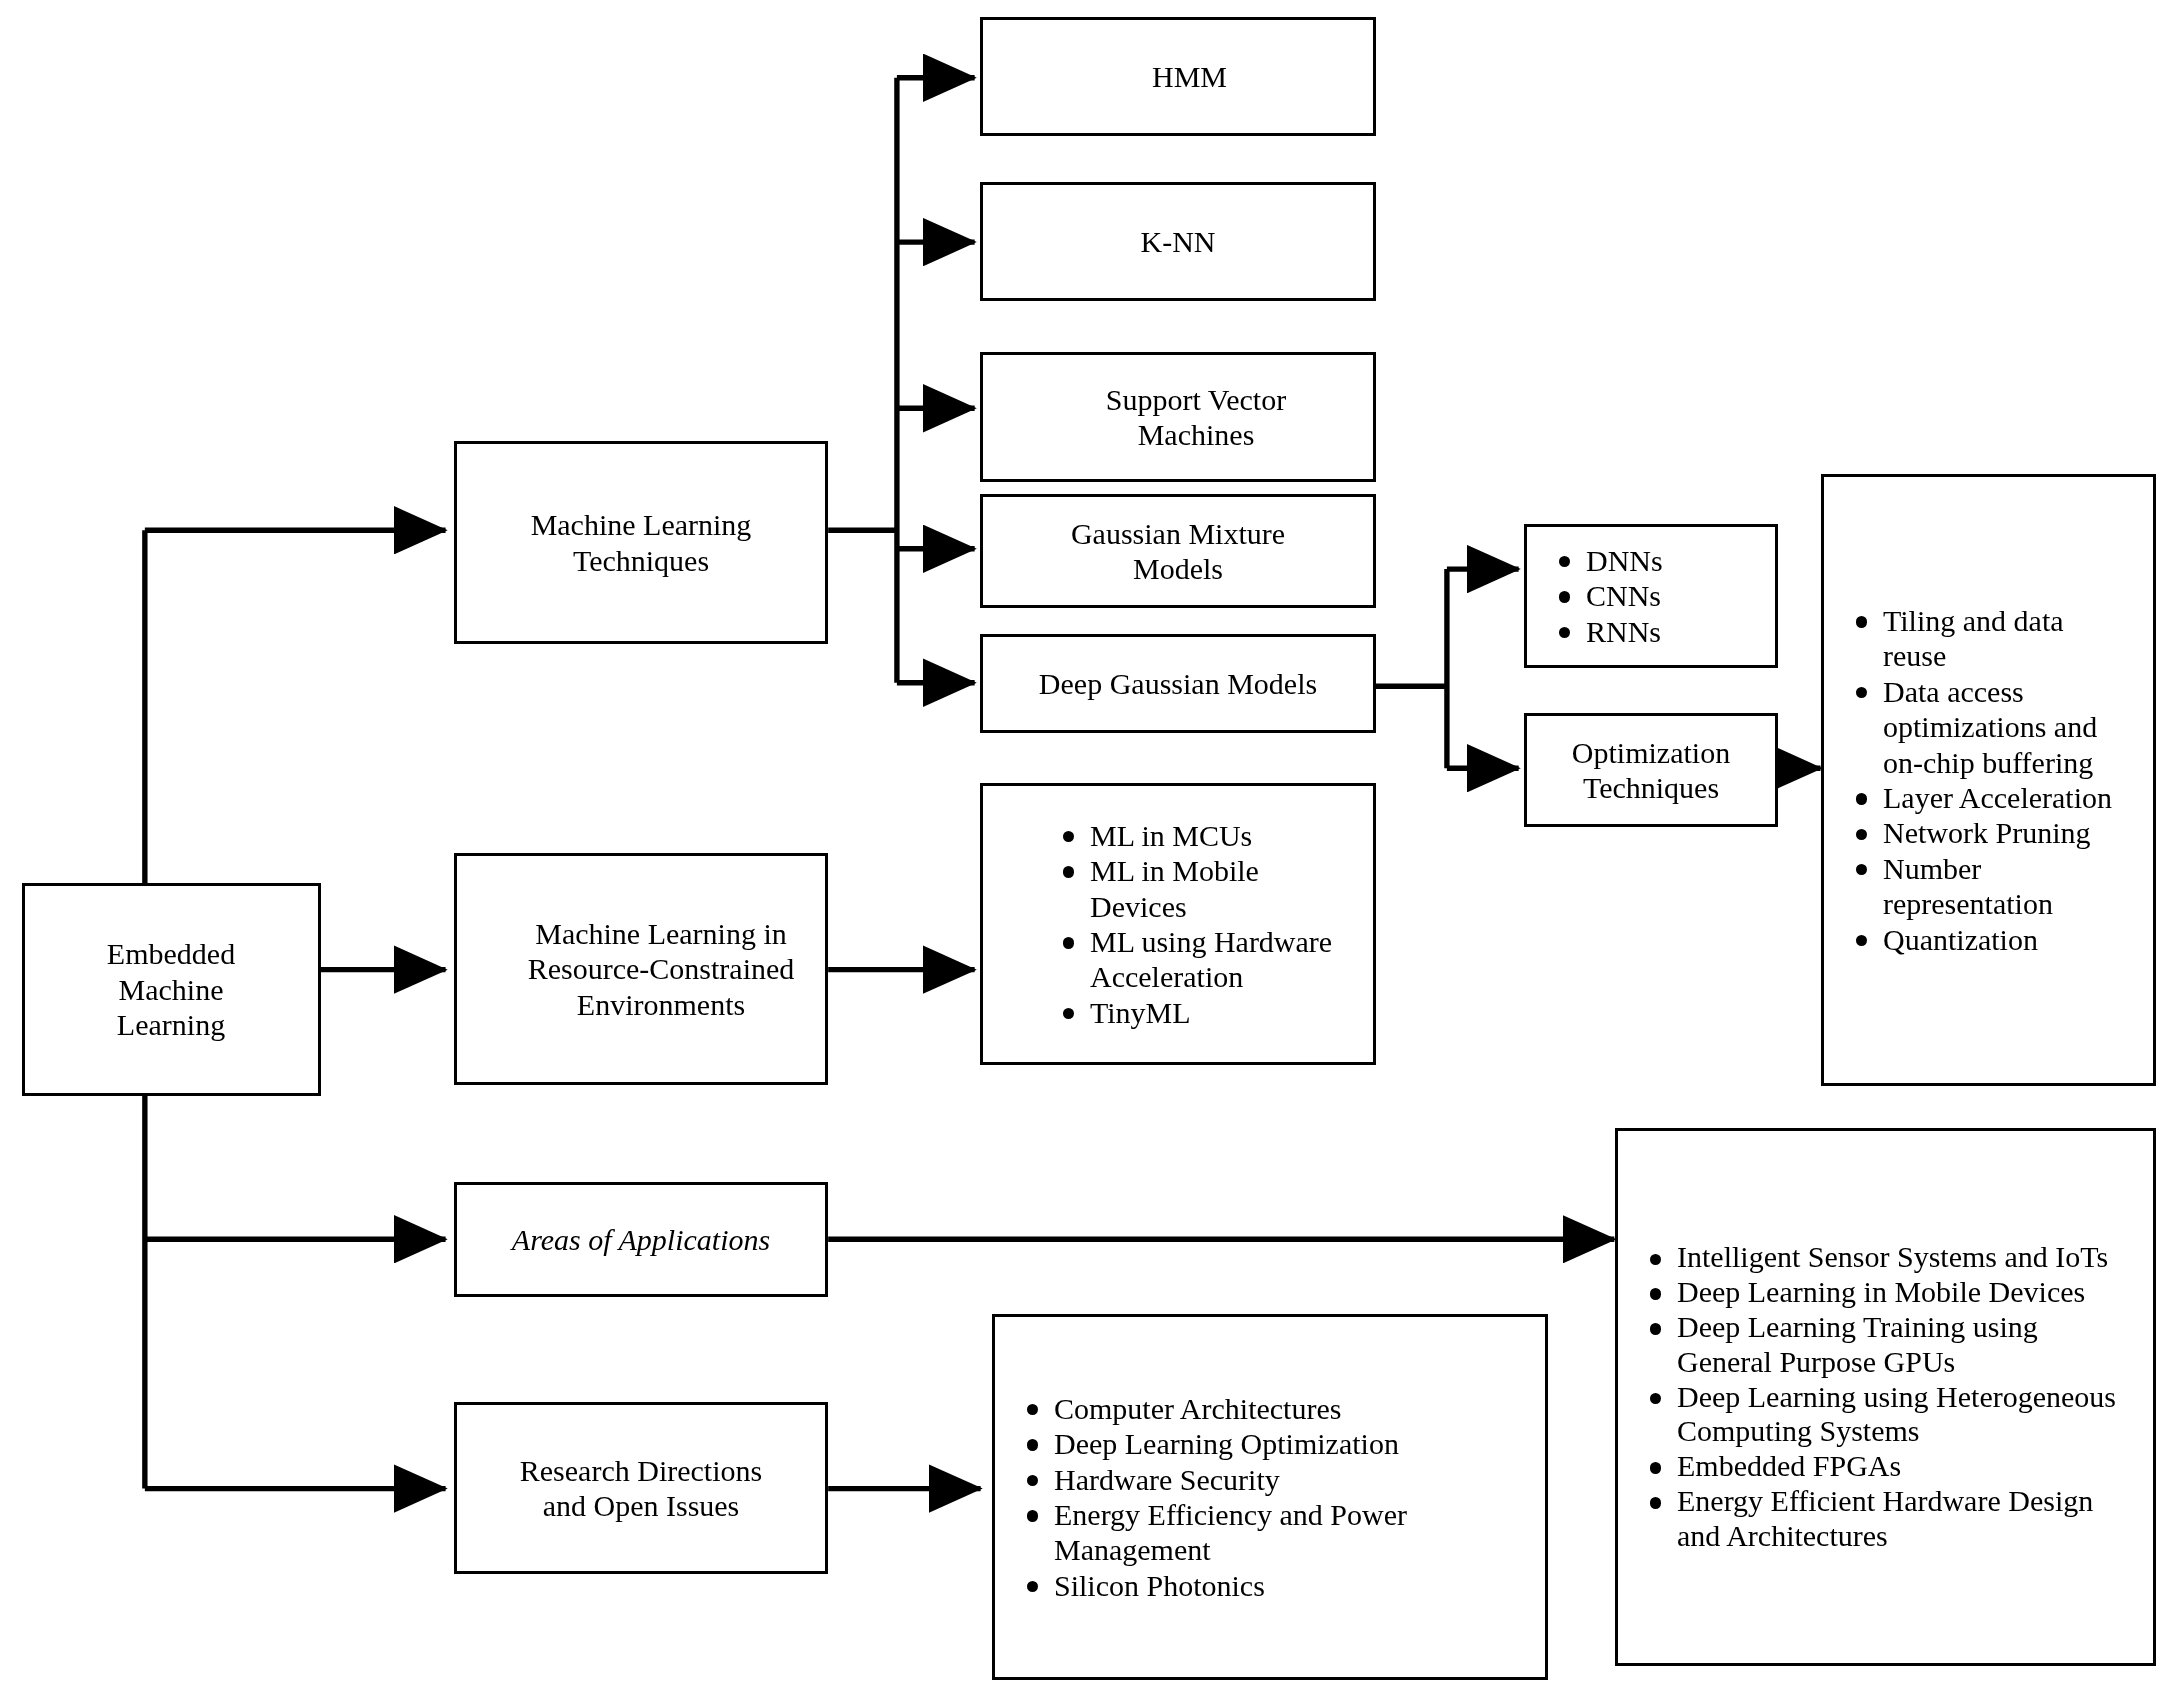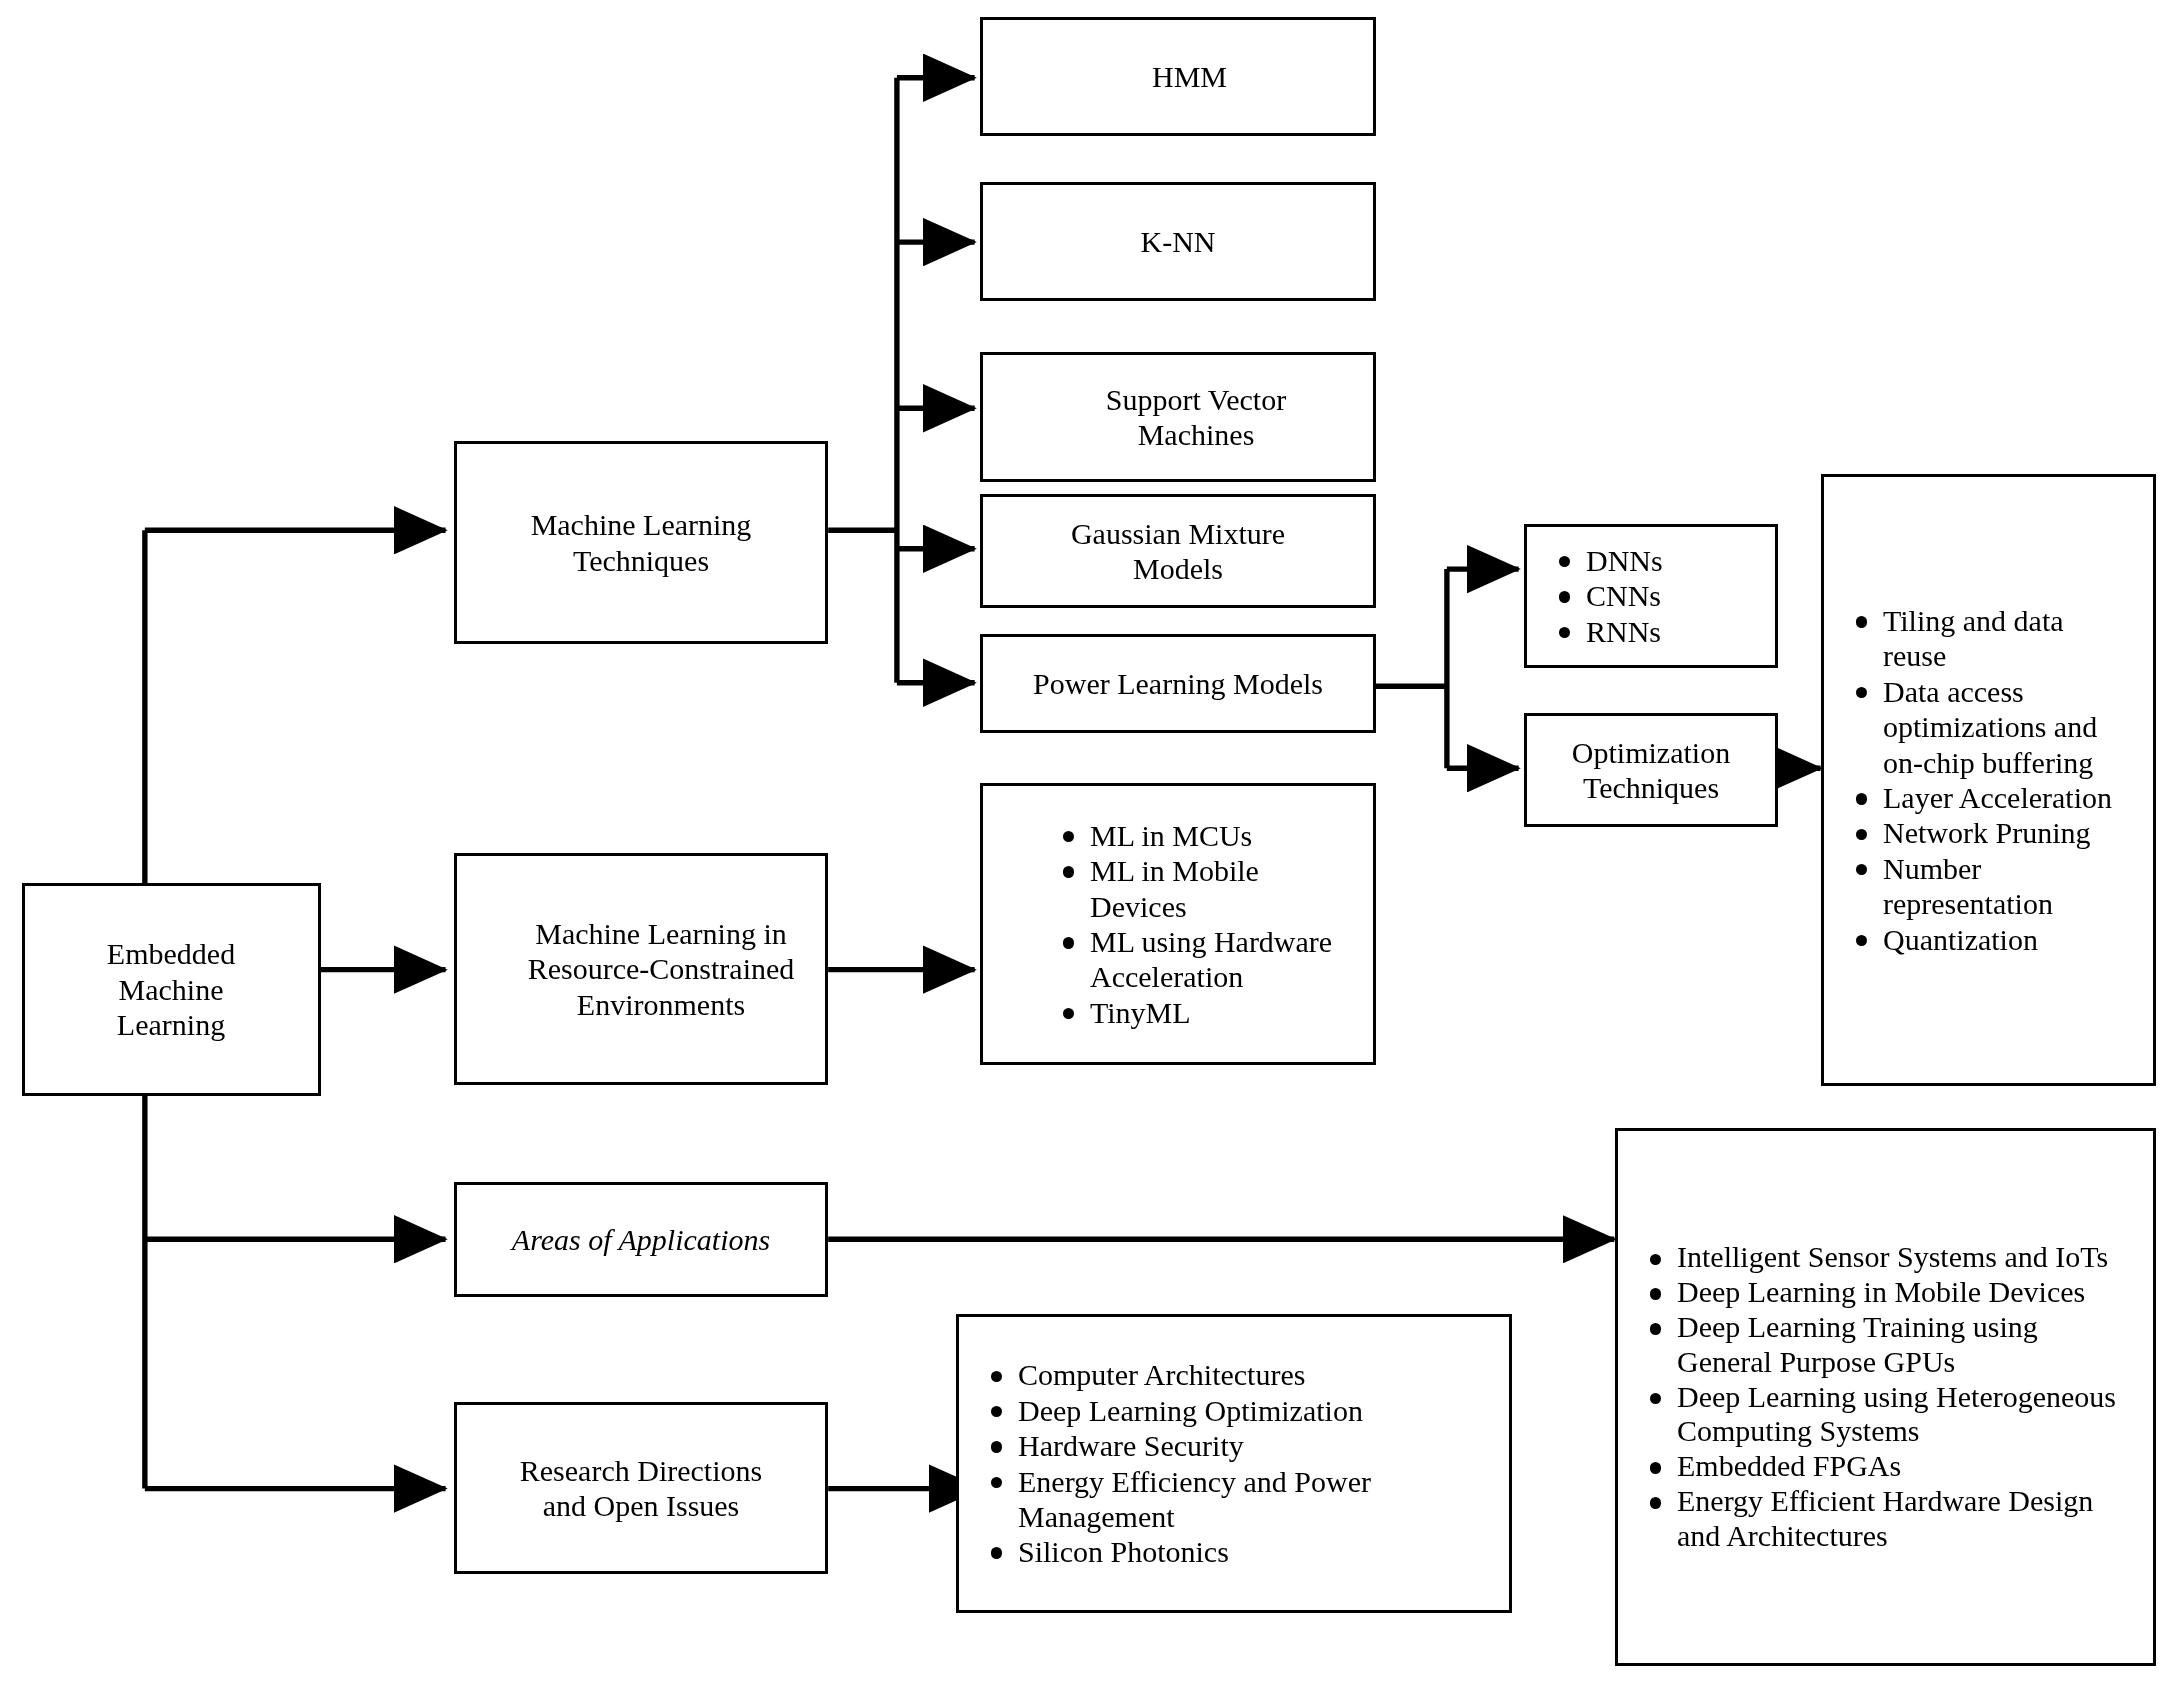--- a/index.html
+++ b/index.html
@@ -98,21 +98,21 @@
     <div class="lbl" style="white-space:pre-line;">Support Vector
 Machines</div>
   </div>
 
   <div class="node" style="left:980px;top:494px;width:396px;height:114px;">
     <div class="lbl" style="white-space:pre-line;">Gaussian Mixture
 Models</div>
   </div>
 
   <div class="node" style="left:980px;top:634px;width:396px;height:99px;">
-    <div class="lbl" style="white-space:pre-line;">Power Learning Models</div>
+    <div class="lbl" style="white-space:pre-line;">Deep Gaussian Models</div>
   </div>
 
   <div class="listbox" style="left:1524px;top:524px;width:254px;height:144px;">
     <ul>
       <li>DNNs</li>
       <li>CNNs</li>
       <li>RNNs</li>
     </ul>
   </div>
 
@@ -145,21 +145,21 @@
     <ul class="tight">
       <li>Intelligent Sensor Systems and IoTs</li>
       <li>Deep Learning in Mobile Devices</li>
       <li>Deep Learning Training using General Purpose GPUs</li>
       <li>Deep Learning using Heterogeneous Computing Systems</li>
       <li>Embedded FPGAs</li>
       <li>Energy Efficient Hardware Design and Architectures</li>
     </ul>
   </div>
 
-  <div class="listbox" style="left:956px;top:1314px;width:556px;height:299px;">
+  <div class="listbox" style="left:992px;top:1314px;width:556px;height:366px;">
     <ul>
       <li>Computer Architectures</li>
       <li>Deep Learning Optimization</li>
       <li>Hardware Security</li>
       <li>Energy Efficiency and Power Management</li>
       <li>Silicon Photonics</li>
     </ul>
   </div>
 
 </div>

